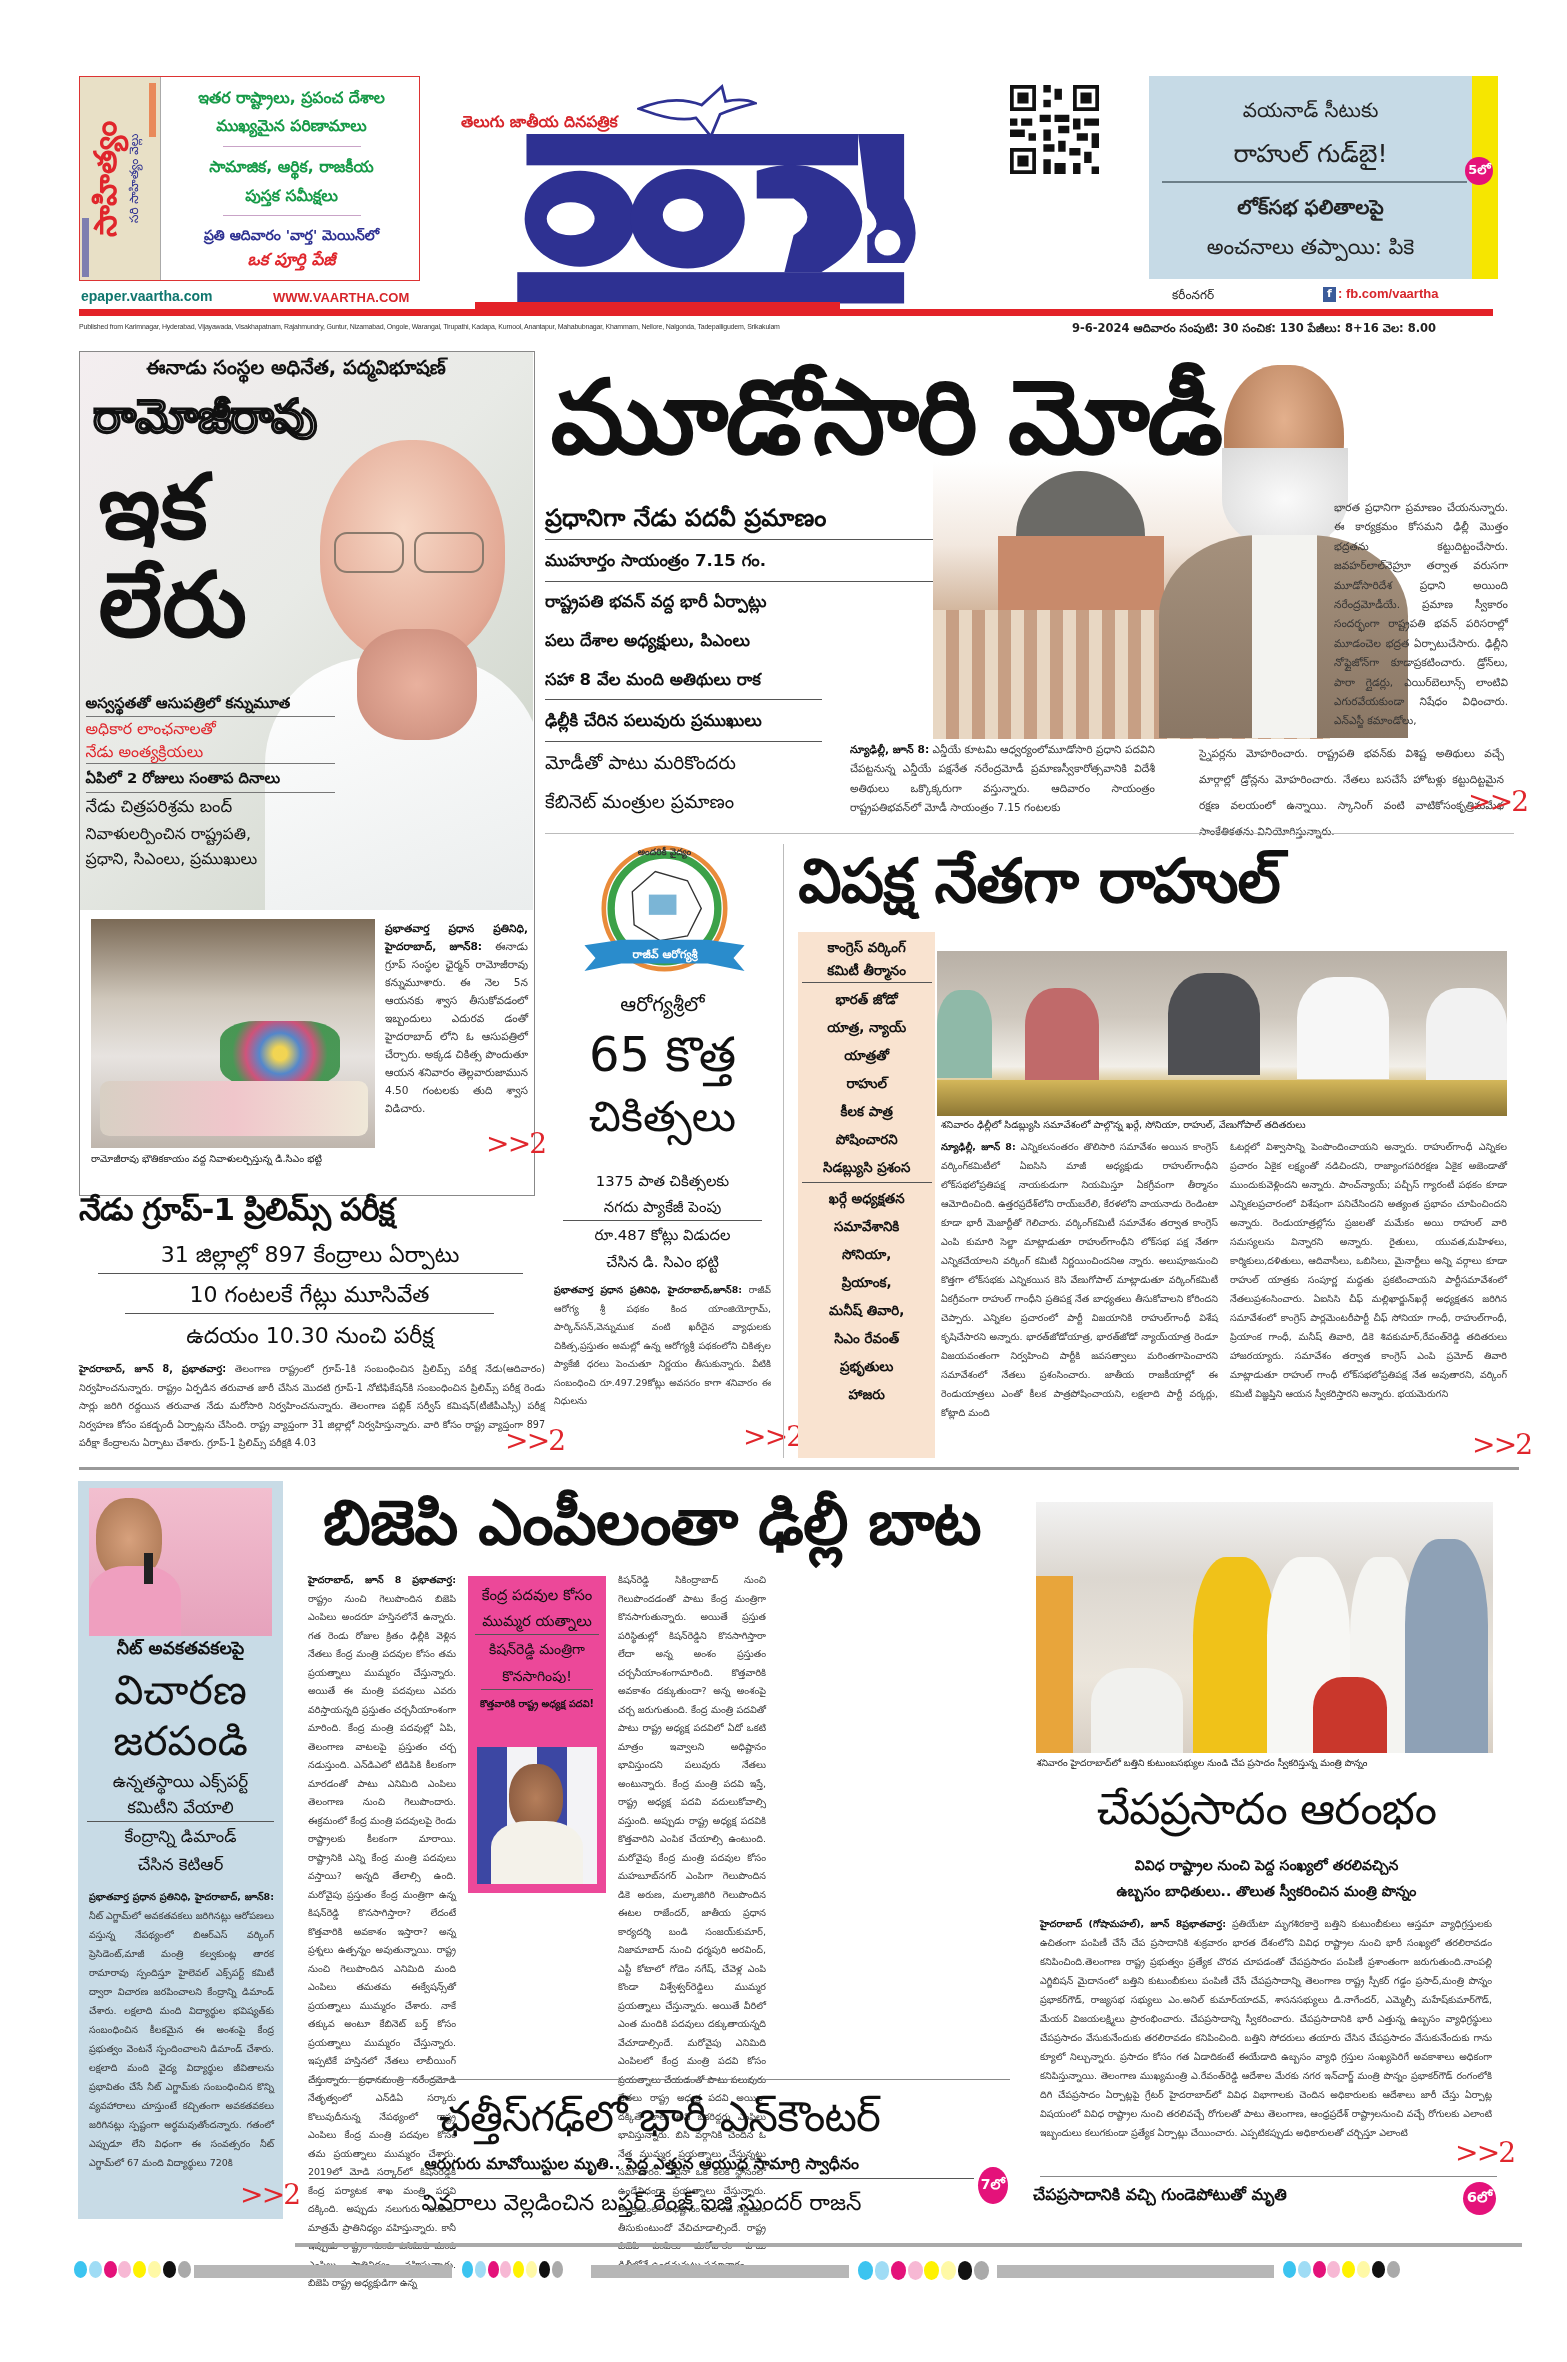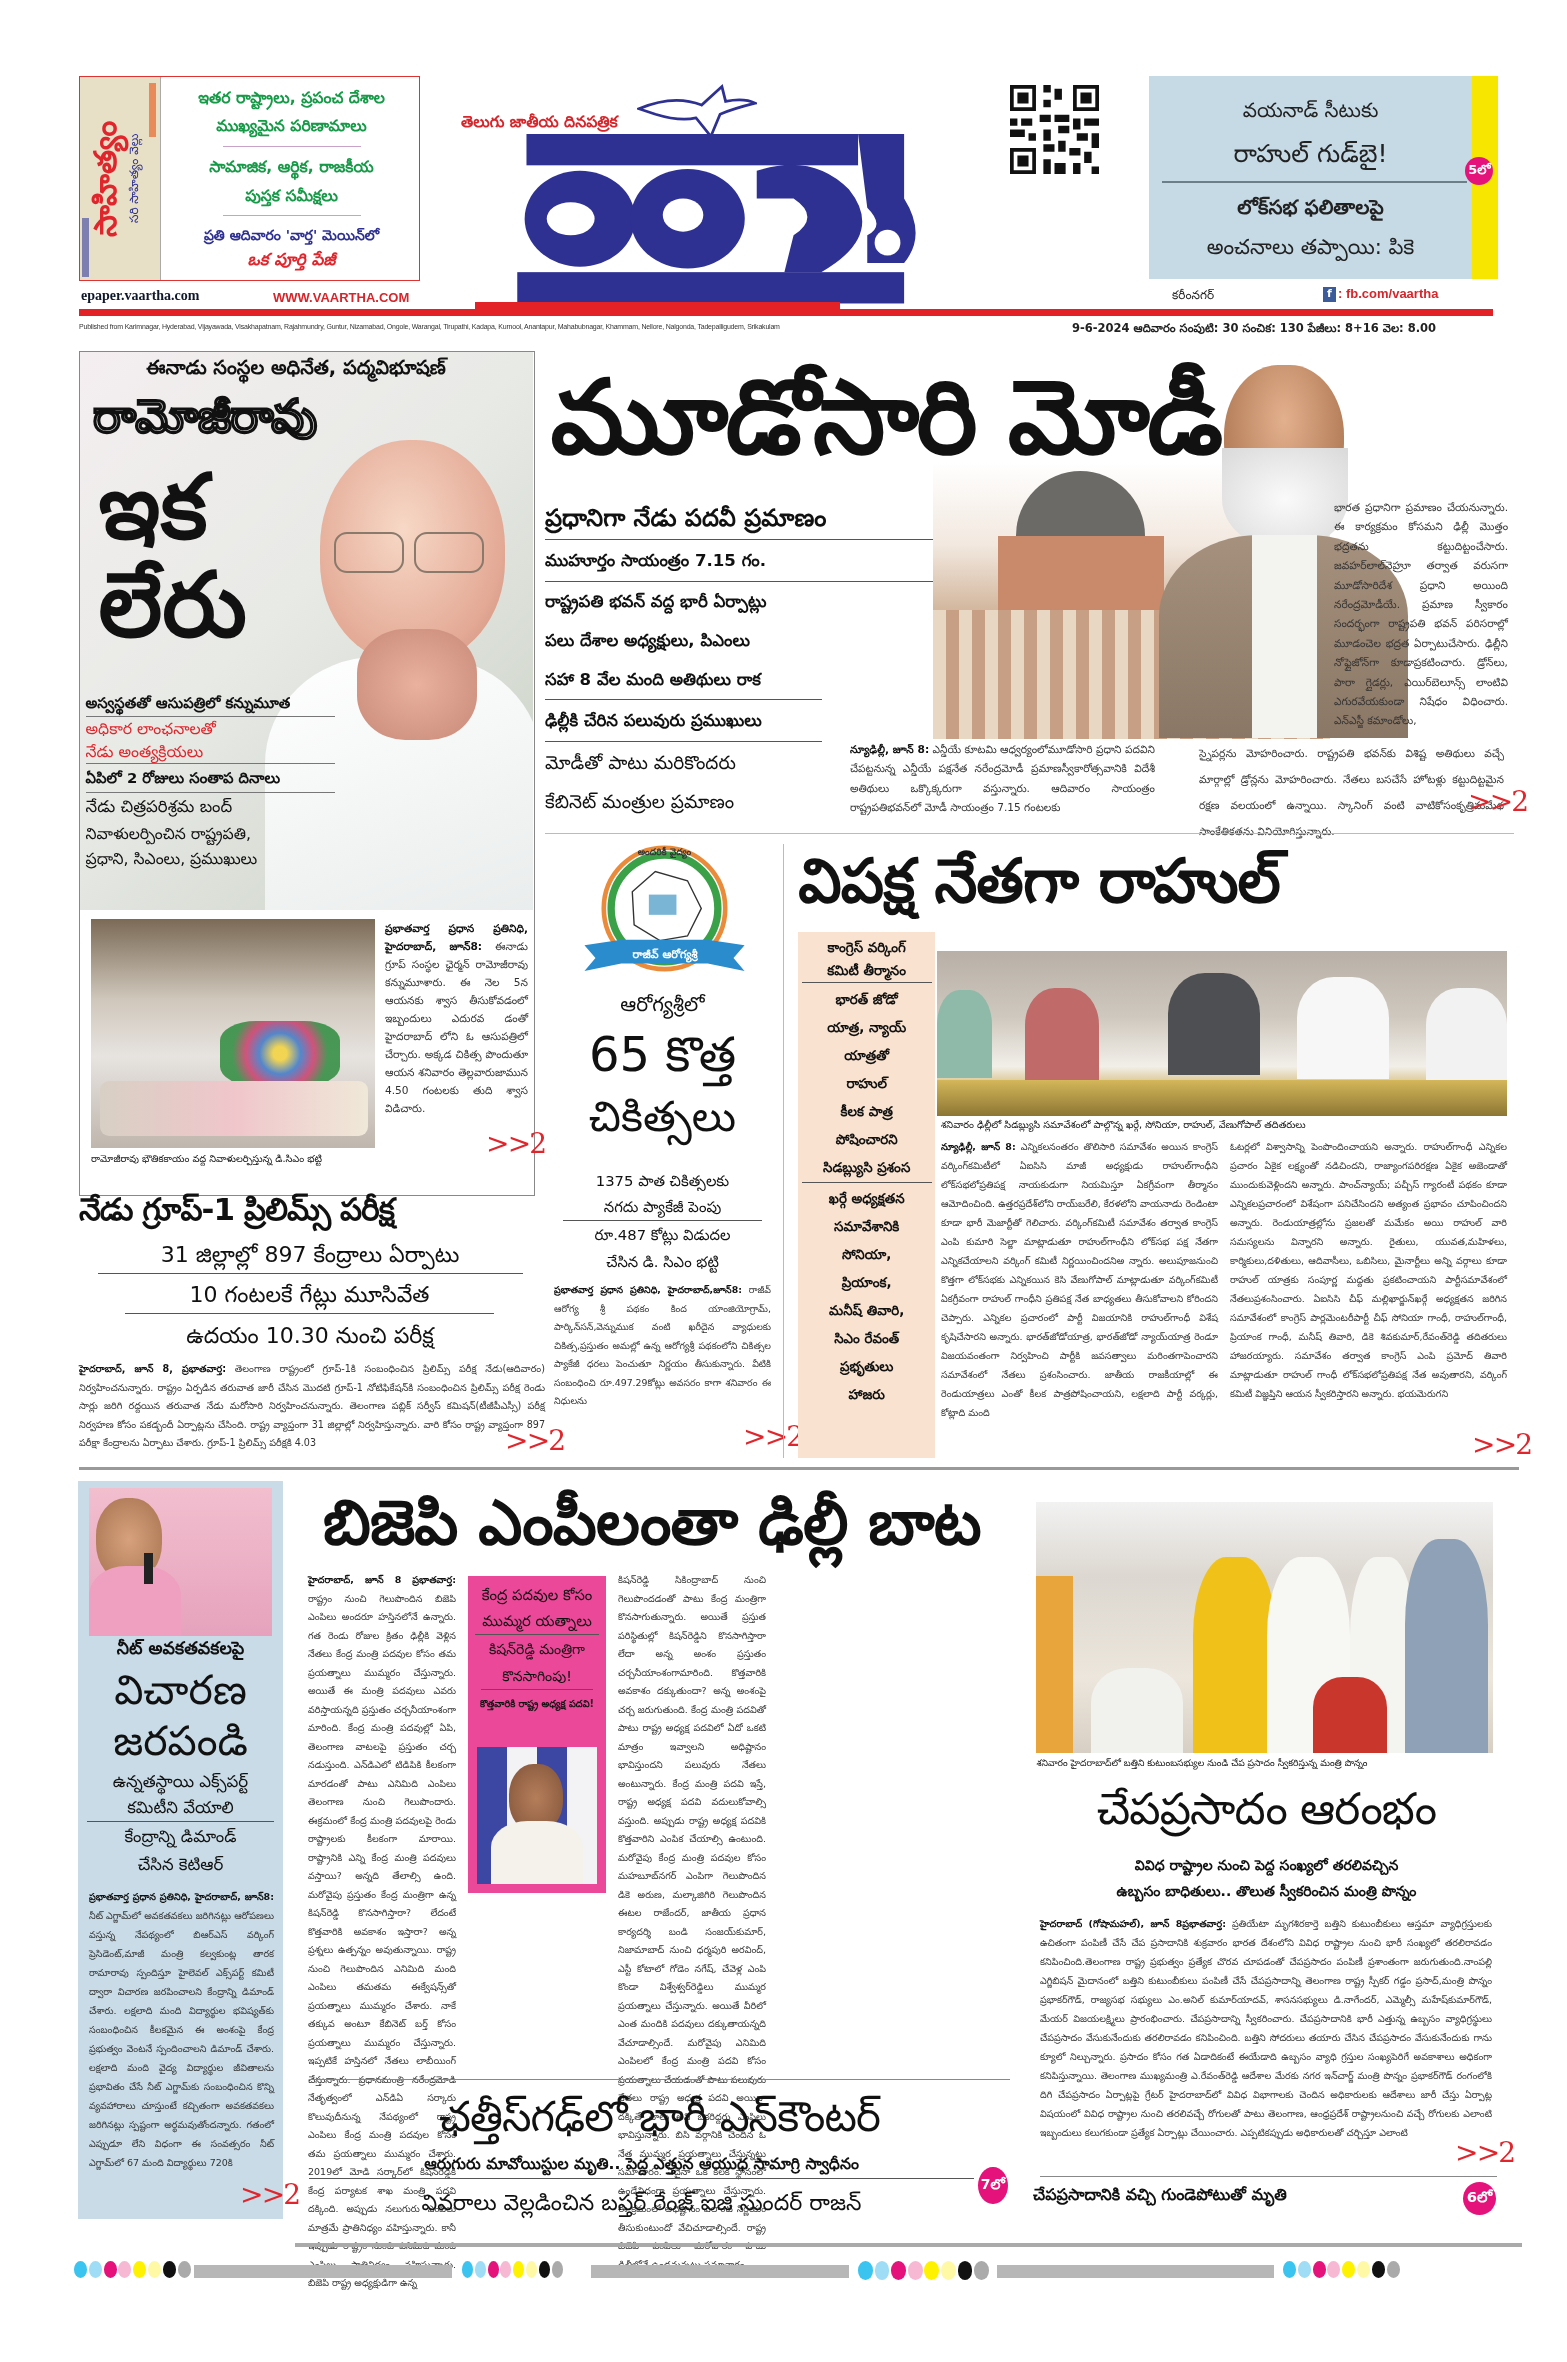--- a/index.html
+++ b/index.html
@@ -36,21 +36,21 @@
     <div style="color:#169a47;font-weight:bold;font-size:15.7px;line-height:29.5px">ఇతర రాష్ట్రాలు, ప్రపంచ దేశాల</div>
     <div style="color:#169a47;font-weight:bold;font-size:15.7px;line-height:28px">ముఖ్యమైన పరిణామాలు</div>
     <div style="border-top:1.4px solid #c9a3c7;width:138px;margin:5.5px auto"></div>
     <div style="color:#169a47;font-weight:bold;font-size:15.7px;line-height:29.5px">సామాజిక, ఆర్థిక, రాజకీయ</div>
     <div style="color:#169a47;font-weight:bold;font-size:15.7px;line-height:28px">పుస్తక సమీక్షలు</div>
     <div style="border-top:1.4px solid #c9a3c7;width:138px;margin:5.5px auto"></div>
     <div style="color:#2e3192;font-weight:bold;font-size:14px;line-height:26px">ప్రతి ఆదివారం 'వార్త' మెయిన్‌లో</div>
     <div style="color:#e0262c;font-weight:bold;font-style:italic;font-size:16.6px;line-height:24px">ఒక పూర్తి పేజీ</div>
   </div>
 </div>
-<div class="abs" style="left:81px;top:288px;color:#0f172a;font-weight:bold;font-size:14px;font-family:Liberation Serif, serif">epaper.vaartha.com</div>
+<div class="abs" style="left:81px;top:288px;color:#0f766e;font-weight:bold;font-size:14px;font-family:Liberation Sans, sans-serif">epaper.vaartha.com</div>
 <div class="abs" style="left:273px;top:290px;color:#d7262b;font-weight:bold;font-size:13px;font-family:'Liberation Sans',sans-serif">WWW.VAARTHA.COM</div>
 
 <div class="abs" style="left:461px;top:112px;color:#d7262b;font-weight:bold;font-size:15.7px">తెలుగు జాతీయ దినపత్రిక</div>
 
 <svg class="abs" style="left:637px;top:81px" width="120" height="61" viewBox="0 0 130 66">
   <path d="M2 30 Q40 14 70 26 L92 6 L96 22 Q116 18 128 24 Q104 30 90 36 L80 60 L64 40 Q46 44 20 36 Z" fill="#fff" stroke="#2e3192" stroke-width="3"></path>
 </svg>
 <div class="abs" id="logo-word">
   <svg width="415" height="175" viewBox="0 0 450 190">
     <rect x="10" y="0" width="360" height="34" fill="#2e3192"></rect>

